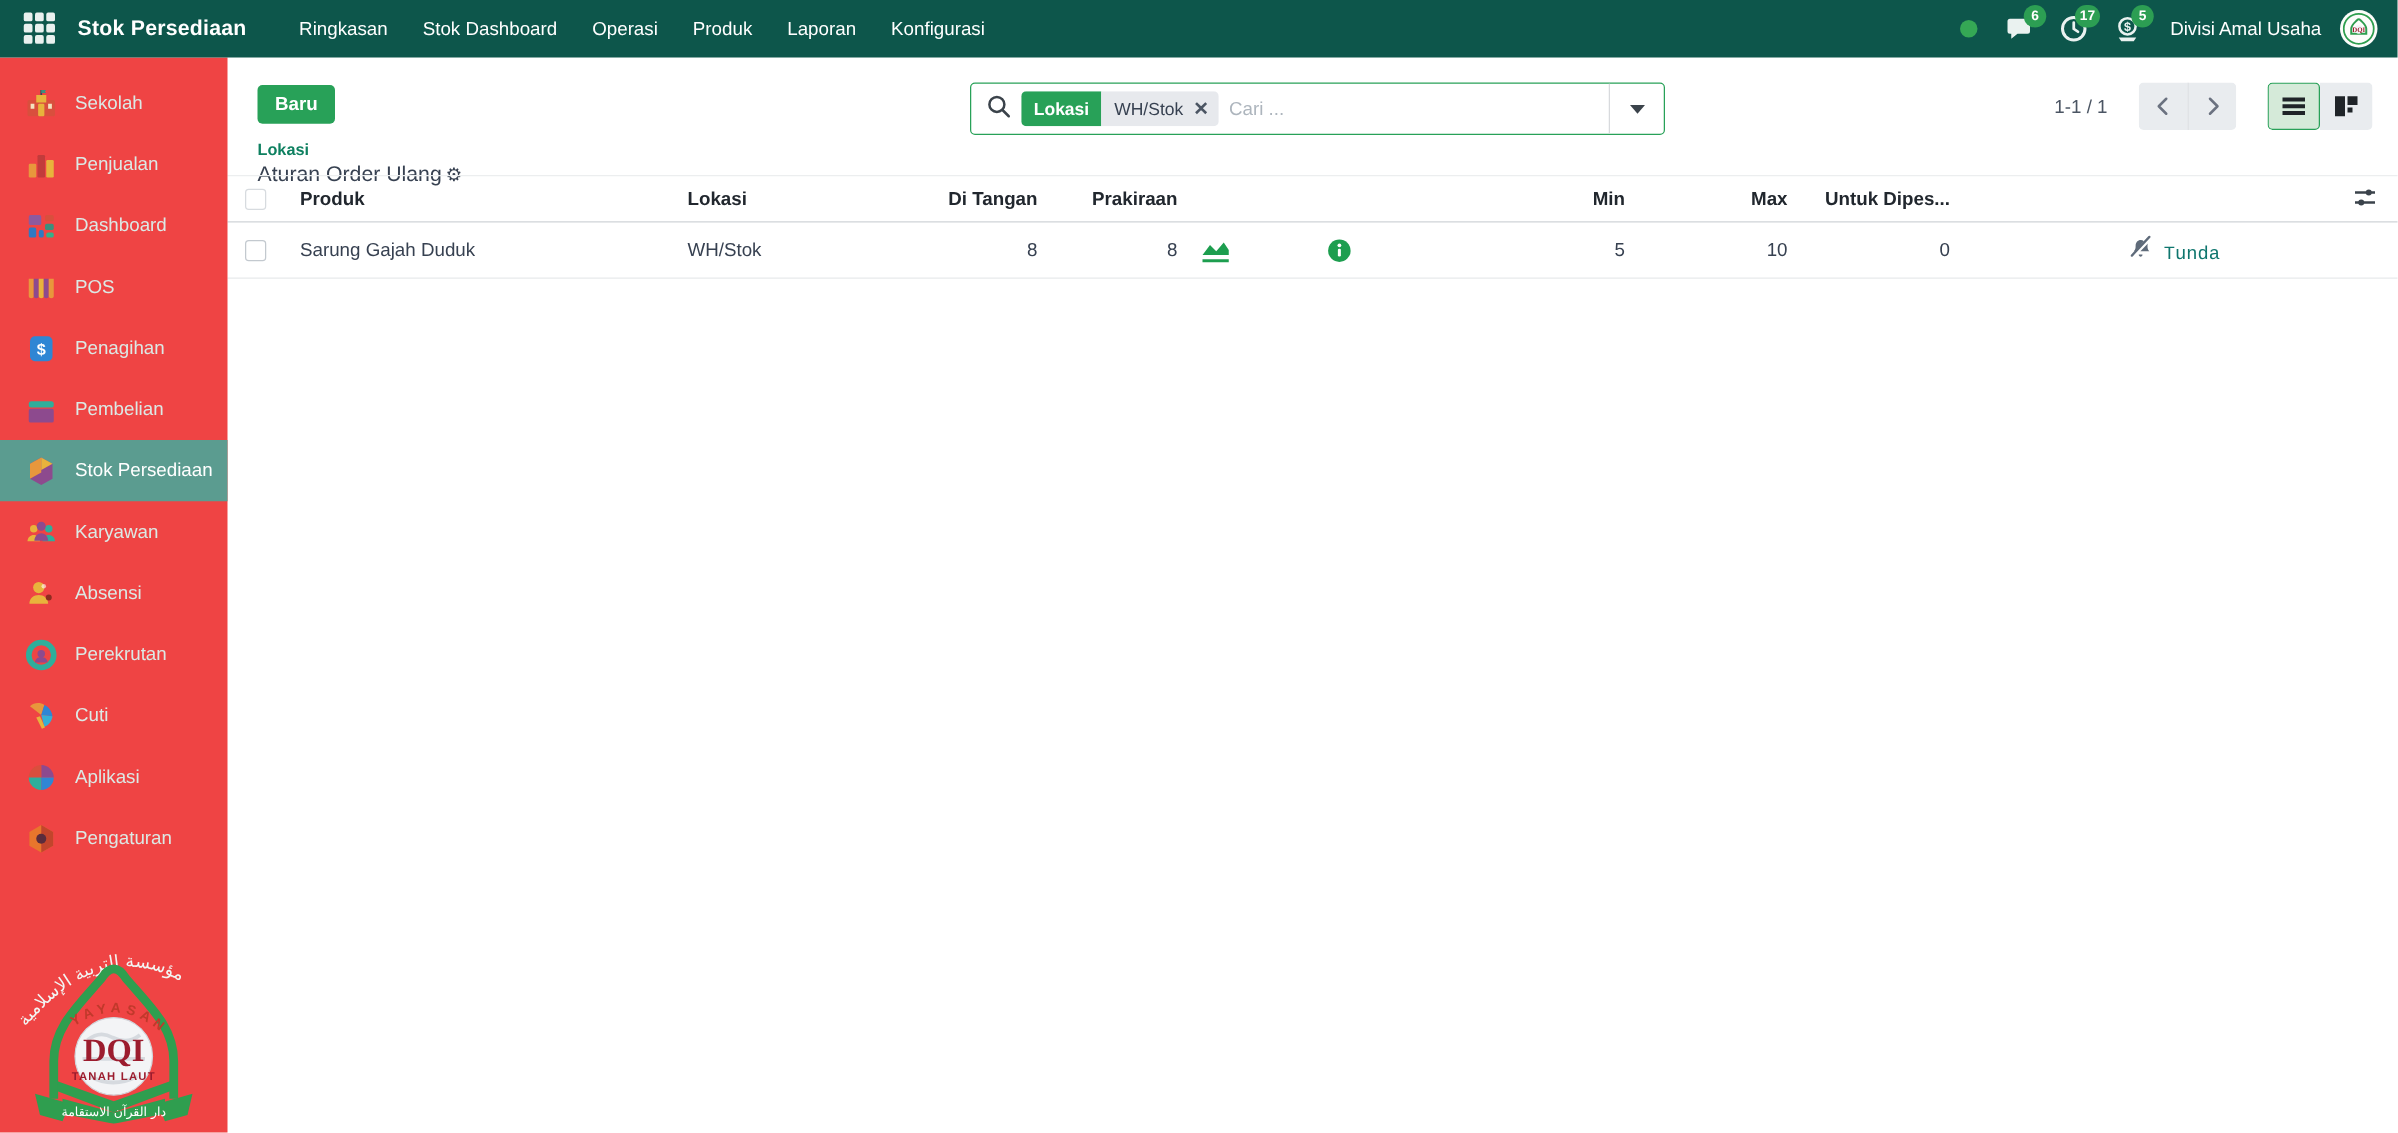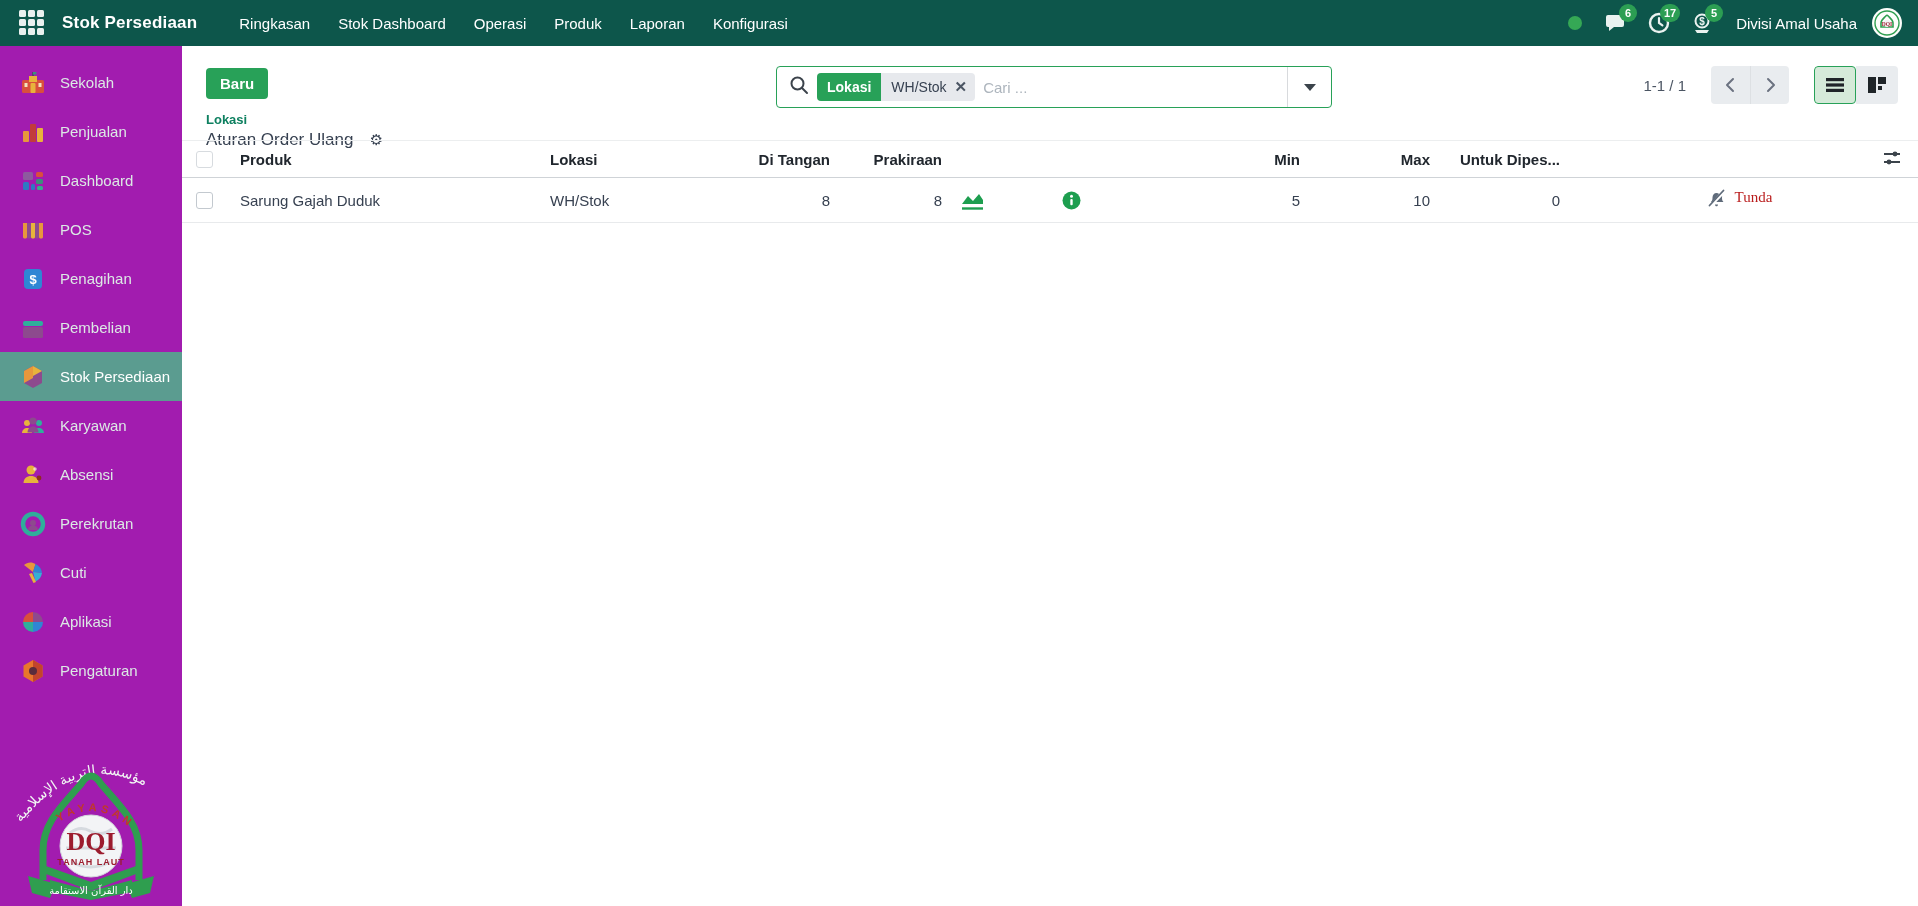--- a/index.html
+++ b/index.html
@@ -22,37 +22,37 @@
             justify-content:center; cursor:pointer; }
   .tb-badge { position:absolute; top:-2px; right:-4px; min-width:18px; height:18px; padding:0 4px;
               background:#2c9e53; border-radius:9px; font-size:11px; font-weight:bold;
               display:flex; align-items:center; justify-content:center; color:#fff; }
   .user-name { font-size:15px; margin:0 6px 0 8px; white-space:nowrap; }
   .avatar { width:30px; height:30px; border-radius:50%; background:#fdfdfb; overflow:hidden;
             display:flex; align-items:center; justify-content:center; }
 
   
   .sidebar { position:absolute; left:0; top:46px; width:182px; height:860px;
-             background:#a21caf; padding-top:12px; z-index:20; }
+             background:#ef4444; padding-top:12px; z-index:20; }
   .side-item { height:49px; display:flex; align-items:center; padding-left:20px; gap:14px;
                color:#dce9e5; font-size:15px; cursor:pointer; }
   .side-item.active { background:#5b9c90; color:#fff; }
   .side-item .ic { width:26px; height:26px; flex:0 0 26px; }
   .side-logo { position:absolute; left:50%; transform:translateX(-50%); bottom:2px; }
 
   
   .main { position:absolute; left:182px; top:46px; width:1736px; height:860px; background:#fff; }
 
   
   .cpanel { position:relative; height:62px; }
   .cp-left { position:absolute; left:24px; top:18px; display:flex; align-items:flex-start; gap:13px;flex-direction:column; }
   .btn-new { background:#28a158; color:#fff; font-size:15px; font-weight:bold; border:none;
              border-radius:4px; padding:0 14px; height:31px; margin-top:4px; cursor:pointer; }
   .crumb-parent { font-size:13px; font-weight:bold; color:#0e8060; cursor:pointer; line-height:15px; }
-  .crumb-title { font-size:17px; color:#374151; margin-top:3px; display:flex; align-items:center; gap:16px; }
+  .crumb-title { font-size:17px; color:#374151; margin-top:3px; display:flex; align-items:center; gap:3px; }
   .gear { font-size:15px; color:#374151; cursor:pointer; }
 
   .searchbox { position:absolute; left:594px; top:20px; width:556px; height:42px;
                border:1px solid #28a158; border-radius:4px; display:flex; align-items:center; background:#fff; }
   .searchbox .mag { margin:0 8px 0 12px; }
   .facet { display:flex; align-items:stretch; height:28px; border-radius:4px; overflow:hidden;
            font-size:14px; flex:0 0 auto; }
   .facet-label { background:#28a158; color:#fff; font-weight:bold; display:flex; align-items:center; padding:0 10px; }
   .facet-value { background:#e7e9ed; color:#374151; display:flex; align-items:center; padding:0 8px 0 10px; gap:8px; }
   .facet-x { color:#4b5563; font-weight:bold; font-size:15px; cursor:pointer; }
@@ -85,22 +85,22 @@
   .checkbox { width:17px; height:17px; border:1px solid #c3c9cf; border-radius:3px; background:#fff; cursor:pointer; }
   .thead .checkbox { border-color:#d7dbdf; }
   .c-produk { width:310px; } .c-lokasi { width:190px; }
   .c-num1 { width:90px; text-align:right; } .c-num2 { width:112px; text-align:right; }
   .c-icons { width:193px; display:flex; align-items:center; }
   .c-min { width:165px; text-align:right; } .c-max { width:130px; text-align:right; }
   .c-dipes { width:130px; text-align:right; }
   .c-action { flex:1; display:flex; justify-content:center; }
   .chart-btn { margin-left:18px; cursor:pointer; display:flex; }
   .info-btn { margin-left:77px; cursor:pointer; display:flex; }
-  .snooze-btn { display:flex; align-items:flex-start; gap:8px; background:none; border:none;
-                font-size:15px; color:#b91c1c; cursor:pointer; font-family:Liberation Serif, serif; }
+  .snooze-btn { display:flex; align-items:flex-end; gap:8px; background:none; border:none;
+                font-size:15px; color:#0f766e; cursor:pointer; font-family:Liberation Mono, monospace; }
   .colopt { position:absolute; right:16px; top:8px; cursor:pointer; }
 </style>
 </head>
 <body>
 
 <div class="topbar">
   <div class="apps-grid">
     <i></i>
       <i></i>
       <i></i>

